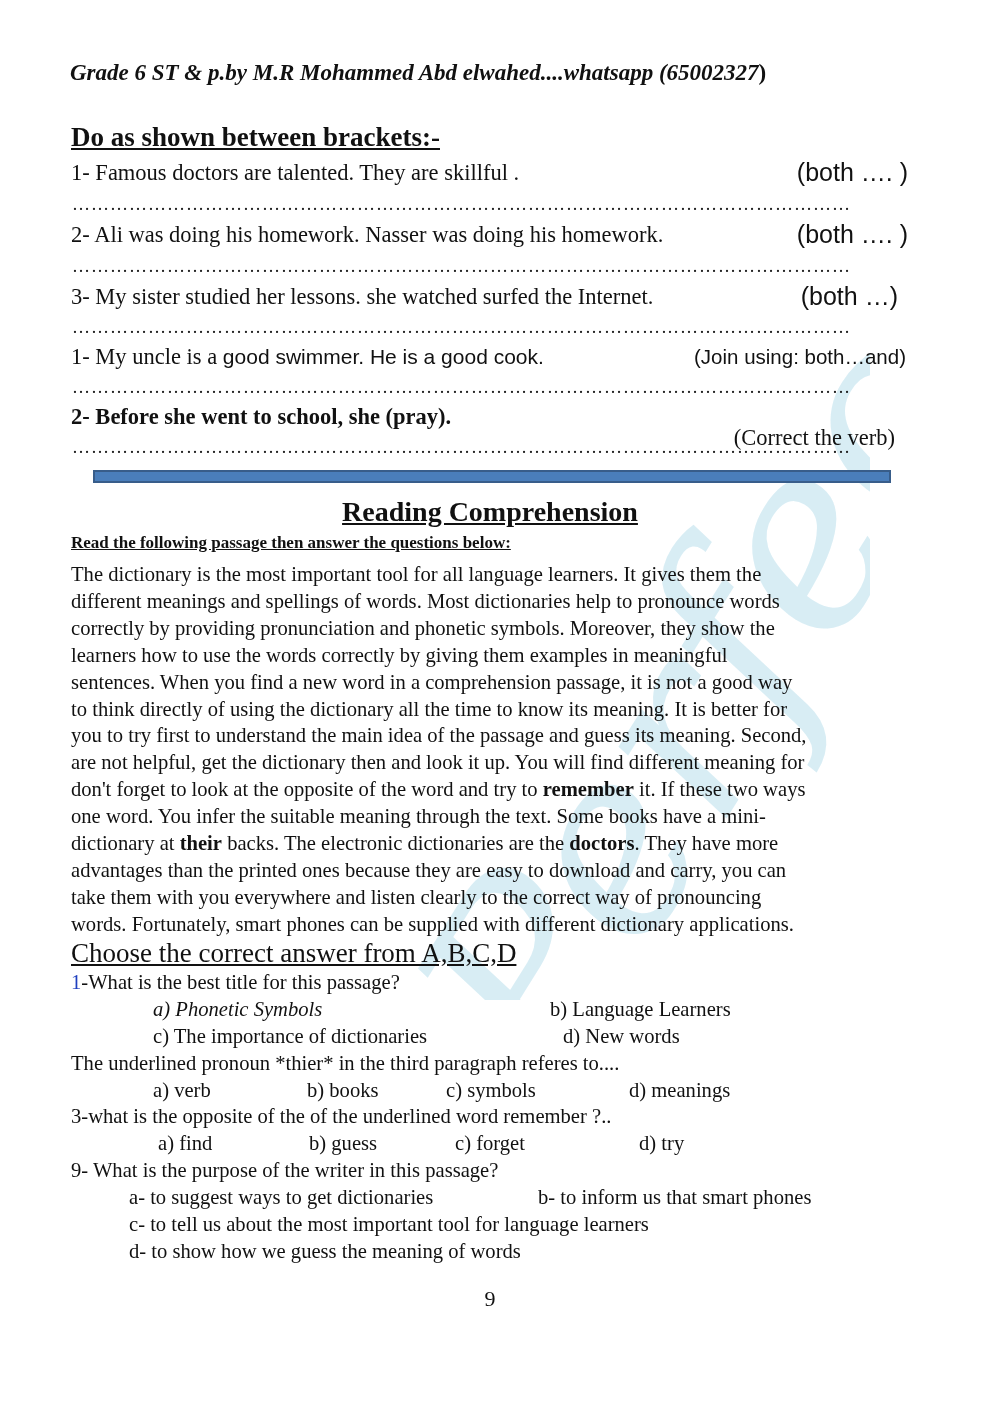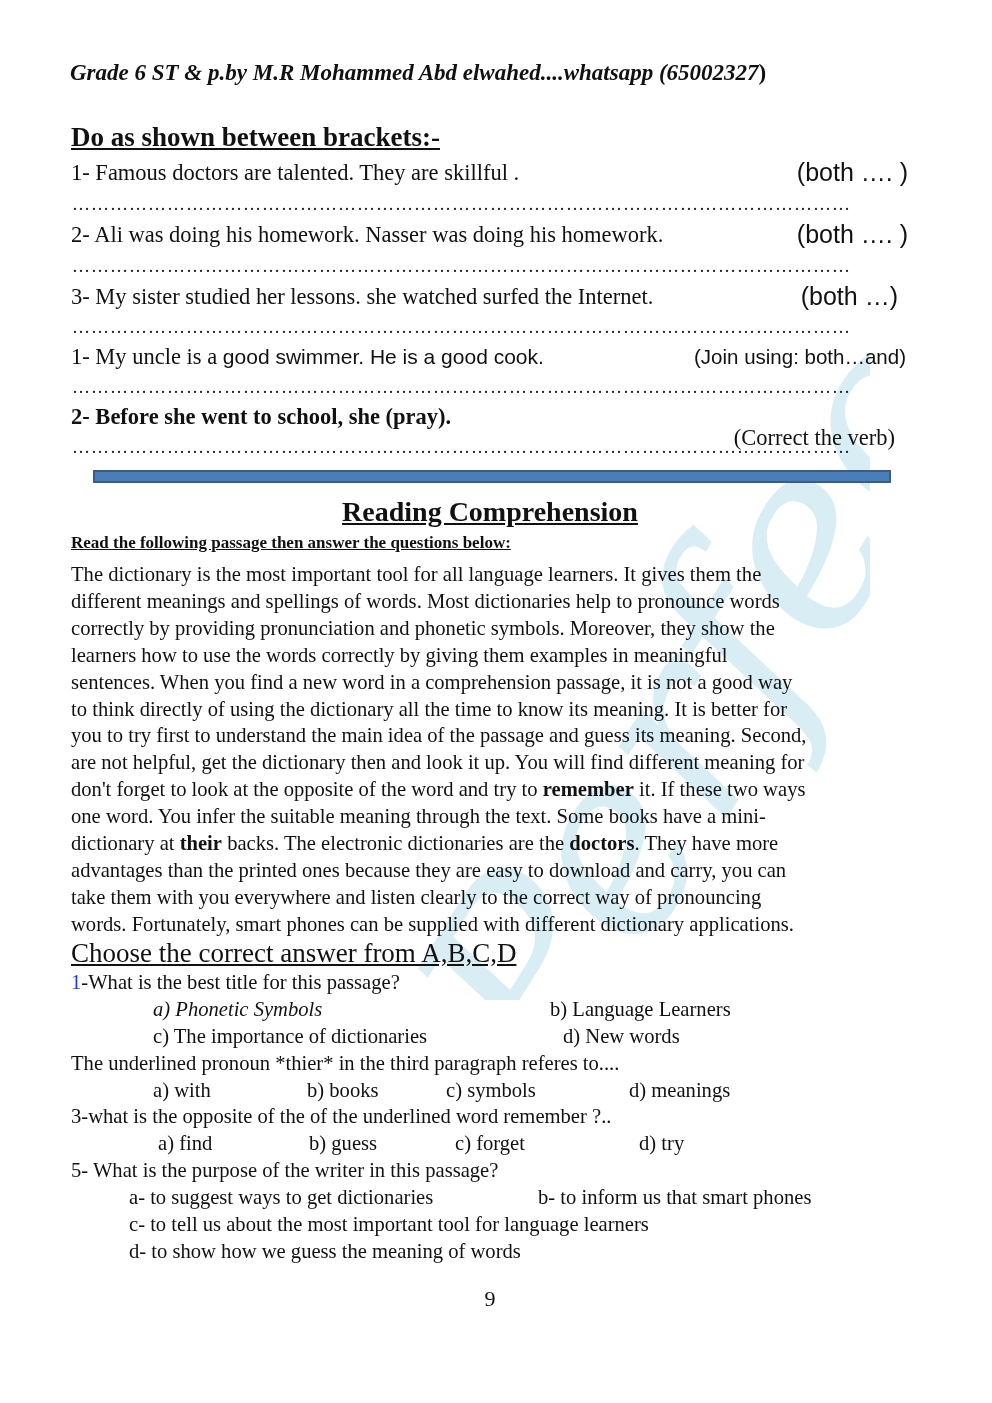--- a/index.html
+++ b/index.html
@@ -87,31 +87,31 @@
 
   <div class="abs choose">Choose the correct answer from A,B,C,D</div>
 
   <div class="abs q" style="left:71px; top:971px;"><span class="num-blue">1</span><span>-What is the best title for this passage?</span></div>
   <div class="abs q" style="left:153px; top:998px;font-style:italic;">a) Phonetic Symbols</div>
   <div class="abs q" style="left:550px; top:998px;">b) Language Learners</div>
   <div class="abs q" style="left:153px; top:1025px;">c) The importance of dictionaries</div>
   <div class="abs q" style="left:563px; top:1025px;">d) New words</div>
 
   <div class="abs q" style="left:71px; top:1052px;">The underlined pronoun *thier* in the third paragraph referes to....</div>
-  <div class="abs q" style="left:153px; top:1079px;">a) with</div>
+  <div class="abs q" style="left:153px; top:1079px;">a) verb</div>
   <div class="abs q" style="left:307px; top:1079px;">b) books</div>
   <div class="abs q" style="left:446px; top:1079px;">c) symbols</div>
   <div class="abs q" style="left:629px; top:1079px;">d) meanings</div>
 
   <div class="abs q" style="left:71px; top:1105px;">3-what is the opposite of the of the underlined word remember ?..</div>
   <div class="abs q" style="left:158px; top:1132px;">a) find</div>
   <div class="abs q" style="left:309px; top:1132px;">b) guess</div>
   <div class="abs q" style="left:455px; top:1132px;">c) forget</div>
   <div class="abs q" style="left:639px; top:1132px;">d) try</div>
 
-  <div class="abs q" style="left:71px; top:1159px;">5- What is the purpose of the writer in this passage?</div>
+  <div class="abs q" style="left:71px; top:1159px;">9- What is the purpose of the writer in this passage?</div>
   <div class="abs q" style="left:129px; top:1186px;">a- to suggest ways to get dictionaries</div>
   <div class="abs q" style="left:538px; top:1186px;">b- to inform us that smart phones</div>
   <div class="abs q" style="left:129px; top:1213px;text-align:right;">c- to tell us about the most important tool for language learners</div>
   <div class="abs q" style="left:129px; top:1240px;">d- to show how we guess the meaning of words</div>
 
   <div class="abs pageno">9</div>
 </div>
 
 </body></html>

